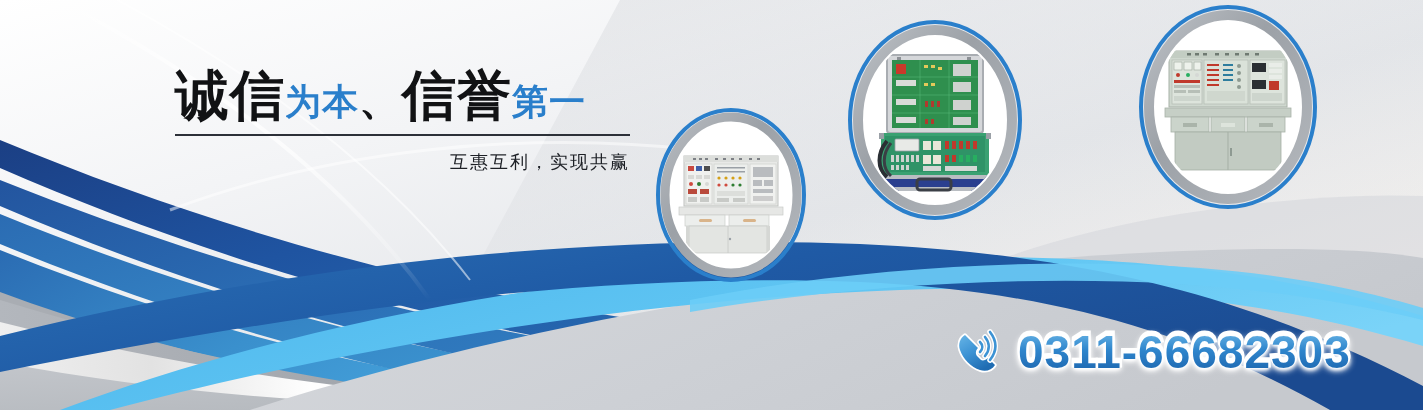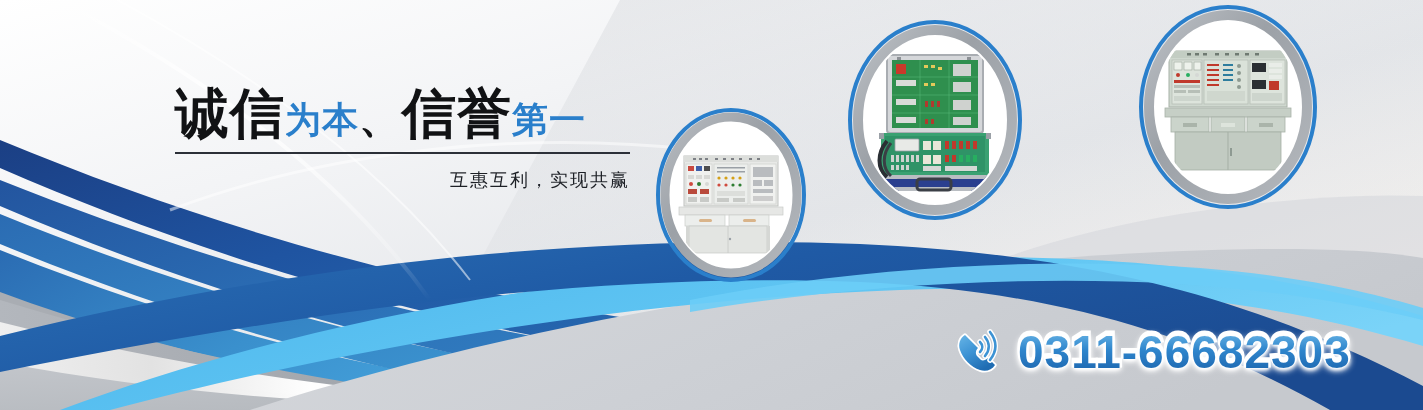--- a/index.html
+++ b/index.html
@@ -10,21 +10,21 @@
     width:1423px;height:410px;
     overflow:hidden;
     background:linear-gradient(140deg,#ffffff 0%,#f4f5f7 28%,#e9ebee 52%,#f3f2f0 74%,#fdf7ee 100%);
   }
 
   
   #bg-art{position:absolute;inset:0;width:1423px;height:410px;}
 
   
   #headline-block{
-    position:absolute;left:175px;top:86px;width:455px;
+    position:absolute;left:175px;top:68px;width:455px;
     z-index:6;
   }
   #slogan-main{
     white-space:nowrap;
     line-height:1;
     margin:0;
     font-weight:bold;
     letter-spacing:1px;
   }
   .slg-big{

